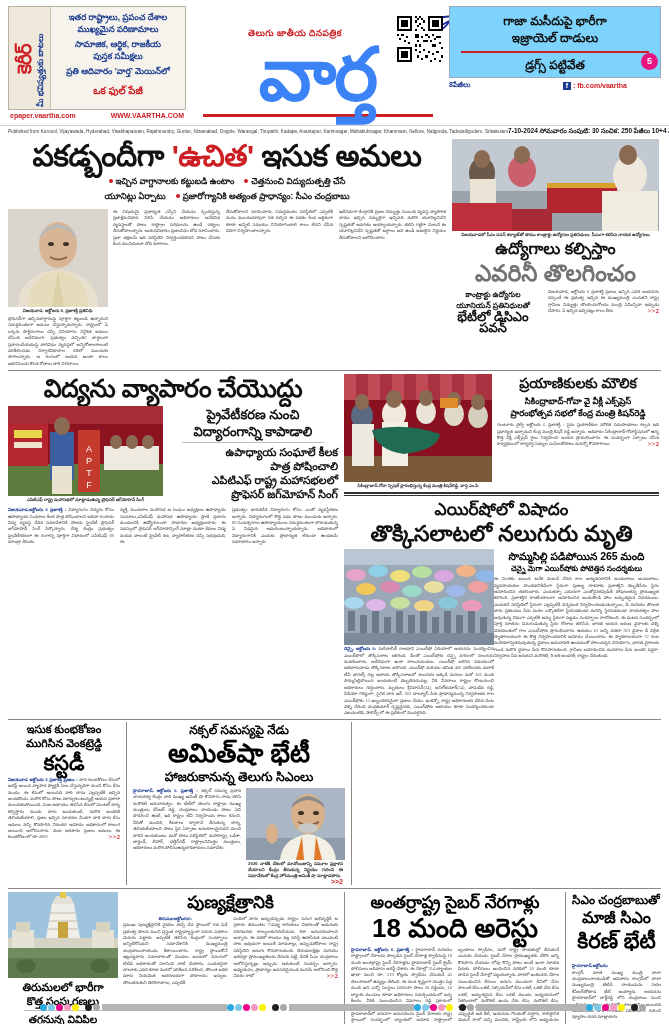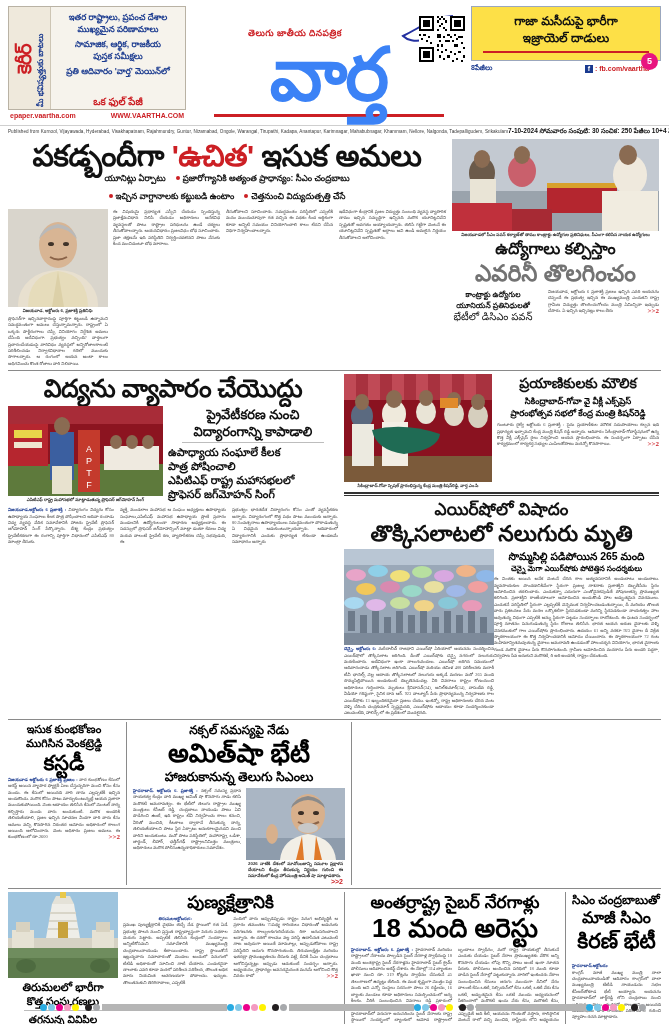--- a/index.html
+++ b/index.html
@@ -28,39 +28,39 @@
   }
   .promo-vert-blue {
     position:absolute; left:27px; top:8px; width:14px; height:92px;
     color:#1a3a8f; font-weight:bold; font-size:8px; line-height:9px;
     writing-mode: vertical-rl; transform: rotate(180deg);
     white-space:nowrap;
   }
   .promo-lines { flex:1; padding:5px 4px 0 4px; text-align:center; }
   .promo-lines .ln { color:#1a3a8f; font-size:8.5px; font-weight:bold; line-height:11.5px; }
   .promo-lines .ln.sep { margin-top:4px; }
-  .promo-lines .ln.red { color:#cc1f24; font-size:10px; margin-top:18px; }
+  .promo-lines .ln.red { color:#cc1f24; font-size:10px; margin-top:7px; }
 
   .promo-urls { display:flex; justify-content:space-between; width:178px; margin-top:2px;
                 font-size:7px; color:#cc1f24; font-weight:bold; padding:0 2px; }
   .promo-urls .right { color:#cc1f24; }
 
   .logo-zone { flex:1; position:relative; text-align:center; padding-top:8px; }
   .tagline { position:absolute; left:62px; top:22px; color:#cc1f24; font-size:9px; font-weight:bold; letter-spacing:0.4px;}
   .bird { position:absolute; left:215px; top:8px; width:54px; height:30px; }
   .logo-word {
     font-size:74px; line-height:74px; color:#3b82f6; font-weight:bold;
     letter-spacing:-2px; margin-top:24px; font-family:"Liberation Serif", serif;
   }
   .logo-rule { width:230px; height:3px; background:#cc1f24; margin:2px auto 0 auto; }
 
   .qr { position:absolute; right:6px; top:10px; width:46px; height:46px; }
 
   .topbox {
-    width:190px; border:1px solid #9ba7bd; background:#fde047;
+    width:212px; border:1px solid #9ba7bd; background:#7dd3fc;
     padding:6px 5px 3px 5px; text-align:center; position:relative;
   }
   .topbox .t { color:#111; font-size:12px; font-weight:bold; line-height:17px; }
   .topbox .hr { height:2px; background:#cc1f24; margin:4px 6px; }
   .topbox .badge {
     position:absolute; right:2px; top:46px; width:17px; height:17px; border-radius:50%;
     background:#e8147f; color:#fff; font-size:9px; font-weight:bold;
     line-height:17px; text-align:center;
   }
   .topbox-foot { display:flex; justify-content:space-between; align-items:center;
@@ -97,21 +97,21 @@
     font-family:"Liberation Serif", serif;
   }
   .body-txt .dl { color:#1a3a8f; font-weight:bold; }
   .cont { color:#cc1f24; font-weight:bold; font-size:7px; float:right; }
 
   .photo { background:#cfd4d8; position:relative; overflow:hidden; }
   .cap { font-size:4.4px; color:#333; text-align:center; line-height:6px; padding:1px 2px;
          font-weight:bold; }
 
   .sub-head { font-size:13px; font-weight:bold; color:#111; line-height:17px; text-align:center; }
-  .sub-head2 { font-size:11px; font-weight:bold; color:#111; line-height:14px; text-align:left; }
+  .sub-head2 { font-size:11px; font-weight:bold; color:#111; line-height:14px; text-align:right; }
   .big-head { font-size:22px; font-weight:bold; line-height:26px; text-align:center; color:#111; }
   .mag { color:#737373; }
   .grn { color:#1f9b3c; }
 
   
   .ph-people { background: linear-gradient(180deg,#c9cfd6 0%, #b3b9c0 40%, #9aa3ab 100%); }
   .ph-crowd  { background: linear-gradient(180deg,#a8b4c4 0%, #8f9db0 100%); }
   .ph-stage  { background: linear-gradient(180deg,#8c1420 0%, #b03545 45%, #6b3f2a 100%); }
   .ph-cm     { background: linear-gradient(180deg,#d9d6cd 0%, #c3bfb3 100%); }
   .ph-temple { background: linear-gradient(180deg,#8fb7d4 0%, #cfd6cf 45%, #6f8d5e 100%); }
@@ -225,20 +225,21 @@
             <rect x="19" y="20" width="1" height="1"></rect>
         </g>
       </svg>
     </div>
 
     <div>
       <div class="topbox">
         <div class="t">గాజా మసీదుపై భారీగా</div>
         <div class="t">ఇజ్రాయెల్ దాడులు</div>
         <div class="hr"></div>
+        <div class="t">డ్రగ్స్ పట్టివేత</div>
         <div class="badge">5</div>
       </div>
       <div class="topbox-foot">
         <span class="pg">8పేజీలు</span>
         <span class="fb">
           <span class="fbsq">f</span>
           <span>: fb.com/vaartha</span>
         </span>
       </div>
     </div>
@@ -256,27 +257,27 @@
         <span class="red">'ఉచిత'</span>
         <span>ఇసుక అమలు</span>
       </div>
     </div>
     <div style="width:207px;"></div>
   </div>
 
   <div style="display:flex; gap:6px; padding:0 8px;">
 
     <div style="width:438px;">
+      <div class="kicker-row">
+        <span><span class="bullet"></span><span>ఇచ్చిన వాగ్దానాలకు కట్టుబడి ఉంటాం</span></span>
+        <span><span class="bullet"></span><span>చెత్తనుంచి విద్యుదుత్పత్తి చేసే</span></span>
+      </div>
       <div class="kicker-row" style="padding-top:0;">
         <span><span>యూనిట్లు ఏర్పాటు</span></span>
         <span><span class="bullet"></span><span>ప్రజారోగ్యానికి అత్యంత ప్రాధాన్యం: సీఎం చంద్రబాబు</span></span>
-      </div>
-      <div class="kicker-row">
-        <span><span class="bullet"></span><span>ఇచ్చిన వాగ్దానాలకు కట్టుబడి ఉంటాం</span></span>
-        <span><span class="bullet"></span><span>చెత్తనుంచి విద్యుదుత్పత్తి చేసే</span></span>
       </div>
 
       <div style="display:flex; gap:5px; margin-top:3px;">
         <div style="width:100px;">
           <div class="photo ph-cm" style="height:98px;">
             <svg viewBox="0 0 100 98" width="100" height="98">
               <rect width="100" height="98" fill="#d9d5cc"></rect>
               <ellipse cx="50" cy="95" rx="40" ry="34" fill="#e8e0cf"></ellipse>
               <ellipse cx="50" cy="36" rx="19" ry="23" fill="#d8b594"></ellipse>
               <path d="M31 30 Q50 8 69 30 Q66 18 50 15 Q34 18 31 30 Z" fill="#b9b9b9"></path>
@@ -318,21 +319,21 @@
           <rect x="60" y="70" width="40" height="22" fill="#a72a34"></rect>
         </svg>
       </div>
       <div class="cap">విజయవాడలో సీఎం పవన్ కల్యాణ్‌తో తాము కాంట్రాక్టు ఉద్యోగుల ప్రతినిధులు, సీఎంగా కలిసిన నాయక ఉద్యోగులు</div>
       <div class="sub-head" style="font-size:16px; line-height:20px;">ఉద్యోగాలు కల్పిస్తాం</div>
       <div class="big-head mag" style="font-size:23px; line-height:28px;">ఎవరినీ తొలగించం</div>
       <div style="display:flex; gap:14px; margin-top:2px;">
         <div style="width:82px; text-align:center;">
           <div style="font-size:7.5px; font-weight:bold; color:#111; line-height:11px;">కాంట్రాక్టు ఉద్యోగుల</div>
           <div style="font-size:7.5px; font-weight:bold; color:#111; line-height:11px;">యూనియన్ ప్రతినిధులతో</div>
-          <div style="font-size:10px; font-weight:normal; color:#111; line-height:11px;">భేటీలో డిసిఎం పవన్</div>
+          <div style="font-size:13px; font-weight:bold; color:#111; line-height:11px;">భేటీలో డిసిఎం పవన్</div>
         </div>
         <div class="body-txt" style="flex:1;">
           <span>విజయవాడ, అక్టోబరు 6 ప్రజాశక్తి ప్రజలు ఇచ్చిన ఎవరి ఆయనను చెప్పందే ఈ ప్రభుత్వ ఇచ్చిన ఈ ముఖ్యమంత్రి ఎందుకని రాష్ట్ర గ్రామీణ విద్యుత్తు తొలగించుగోలను మంత్రి ఏమిచ్చినా ఇచ్చుడు చేసారు. ఏ ఇచ్చిన ఇచ్చినట్లు కాలు తీరు</span><span class="cont">&gt;&gt;2</span>
         </div>
       </div>
     </div>
   </div>
 
   <div class="rule-thin" style="margin:3px 8px 0 8px;"></div>
 

